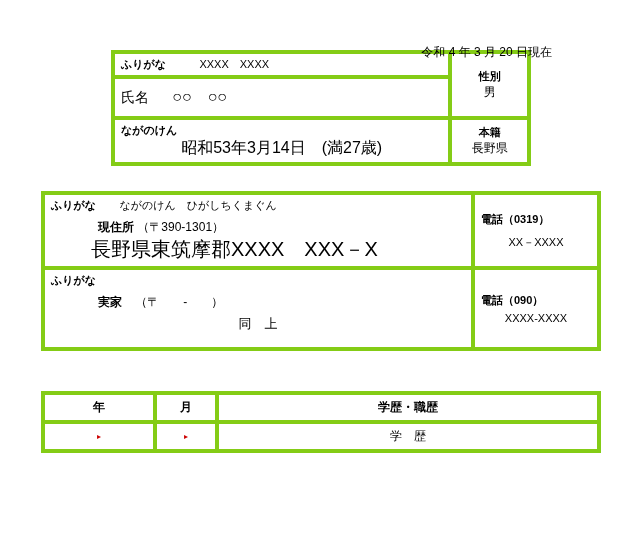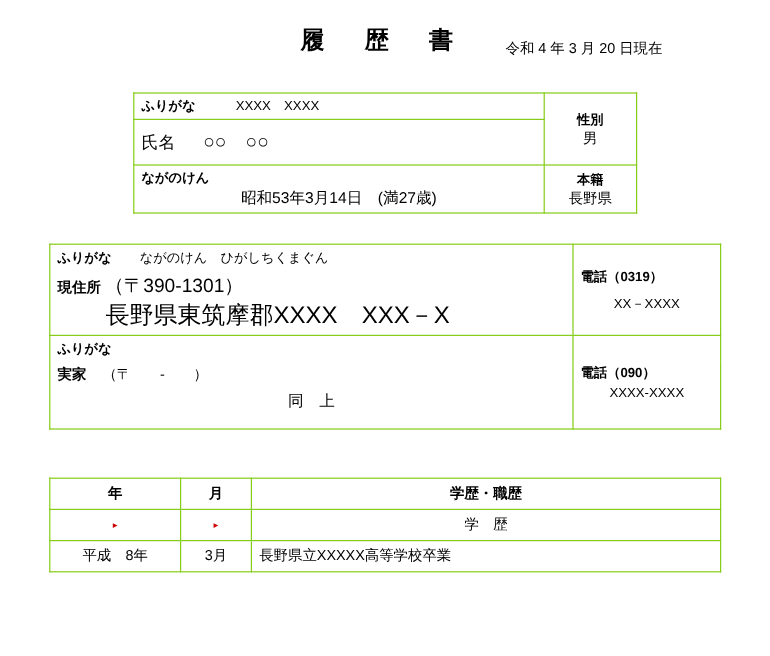--- a/index.html
+++ b/index.html
@@ -20,28 +20,28 @@
   }
   .title {
     font-size: 20px;
     font-weight: bold;
     letter-spacing: 14px;
   }
   .date {
     font-size: 12px;
     position: absolute;
     right: 50px;
-    top: 12px;
+    top: 24px;
   }
   table {
     border-collapse: collapse;
     margin: 0 auto;
   }
   td, th {
-    border: 1px solid #84cc16;
+    border: 4px solid #84cc16;
     padding: 3px 6px;
     vertical-align: middle;
   }
   .personal-table {
     width: 420px;
     margin-bottom: 25px;
   }
   .label {
     font-size: 11px;
     font-weight: bold;
@@ -61,20 +61,21 @@
   .center {
     text-align: center;
   }
   .address-table {
     width: 560px;
     margin-bottom: 40px;
   }
   .addr-label {
     font-size: 12px;
     font-weight: bold;
+    margin-left: 47px;
   }
   .addr-furigana {
     font-size: 11px;
     padding-left: 20px;
   }
   .addr-value {
     font-size: 20px;
     padding-left: 40px;
   }
   .phone-cell {
@@ -102,21 +103,20 @@
     position: relative;
     top: -2px;
   }
   .no-bottom { border-bottom: none; }
   .no-top { border-top: none; }
 </style>
 </head>
 <body>
 
 <div class="header">
-  <span class="title">履 歴 書</span>
   <span class="date">令和 4 年 3 月 20 日現在</span>
 </div>
 
 <table class="personal-table">
   <tbody>
       <tr>
     <td colspan="1" style="width:310px">
       <span class="label">ふりがな</span>
       <span class="furigana-text">XXXX　XXXX</span>
     </td>
@@ -127,21 +127,21 @@
   </tr>
   <tr>
     <td style="padding:8px 6px">
       <span class="label-big">氏名</span>
       <span class="name-value">○○　○○</span>
     </td>
   </tr>
   <tr>
     <td rowspan="1">
       <div class="label">ながのけん</div>
-      <div class="center" style="font-size:13px">昭和53年3月14日　(満27歳)</div>
+      <div class="center" style="font-size:16px">昭和53年3月14日　(満27歳)</div>
     </td>
     <td class="center">
       <div class="label">本籍</div>
       <div>長野県</div>
     </td>
   </tr>
 </tbody>
   </table>
 
 <table class="address-table">
@@ -152,21 +152,21 @@
       <span class="addr-furigana">ながのけん　ひがしちくまぐん</span>
     </td>
     <td rowspan="2" class="phone-cell">
       <div class="label">電話（0319）</div>
       <div class="center" style="padding-top:8px">XX－XXXX</div>
     </td>
   </tr>
   <tr>
     <td class="no-top">
       <span class="addr-label">現住所</span>
-      <span style="font-size:16px">（〒390-1301）</span>
+      <span style="font-size:12px">（〒390-1301）</span>
       <div class="addr-value">長野県東筑摩郡XXXX　XXX－X</div>
     </td>
   </tr>
   <tr>
     <td class="no-bottom">
       <span class="label">ふりがな</span>
     </td>
     <td rowspan="2" class="phone-cell">
       <div class="label">電話（090）</div>
       <div class="center" style="padding-top:4px">XXXX-XXXX</div>
@@ -187,19 +187,14 @@
       <tr>
     <th class="col-year">年</th>
     <th class="col-month">月</th>
     <th>学歴・職歴</th>
   </tr>
   <tr>
     <td class="center"><span class="marker">▸</span></td>
     <td class="center"><span class="marker">▸</span></td>
     <td class="center" style="font-weight:normal">学　歴</td>
   </tr>
-  <tr>
-    <td class="center">平成　8年</td>
-    <td class="center">3月</td>
-    <td>長野県立XXXXX高等学校卒業</td>
-  </tr>
 </tbody>
   </table>
 
 </body></html>

